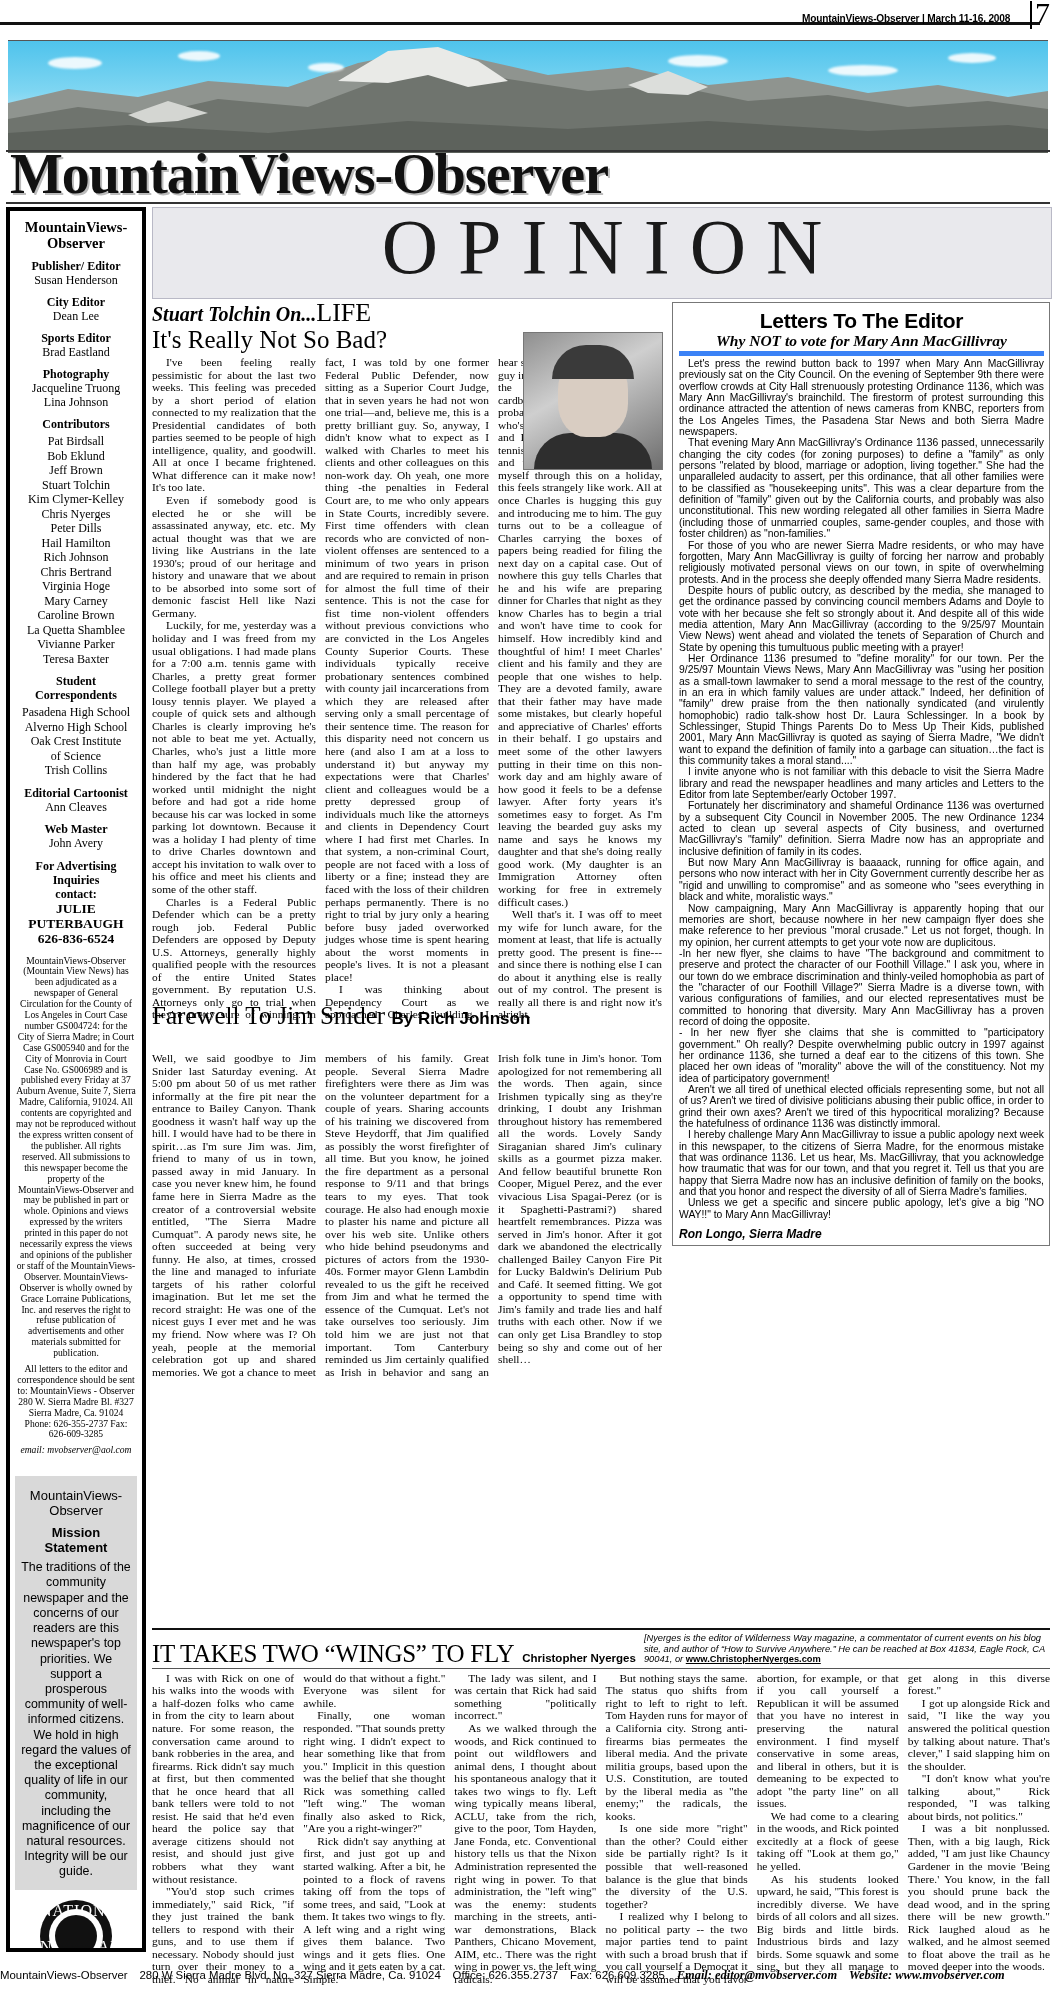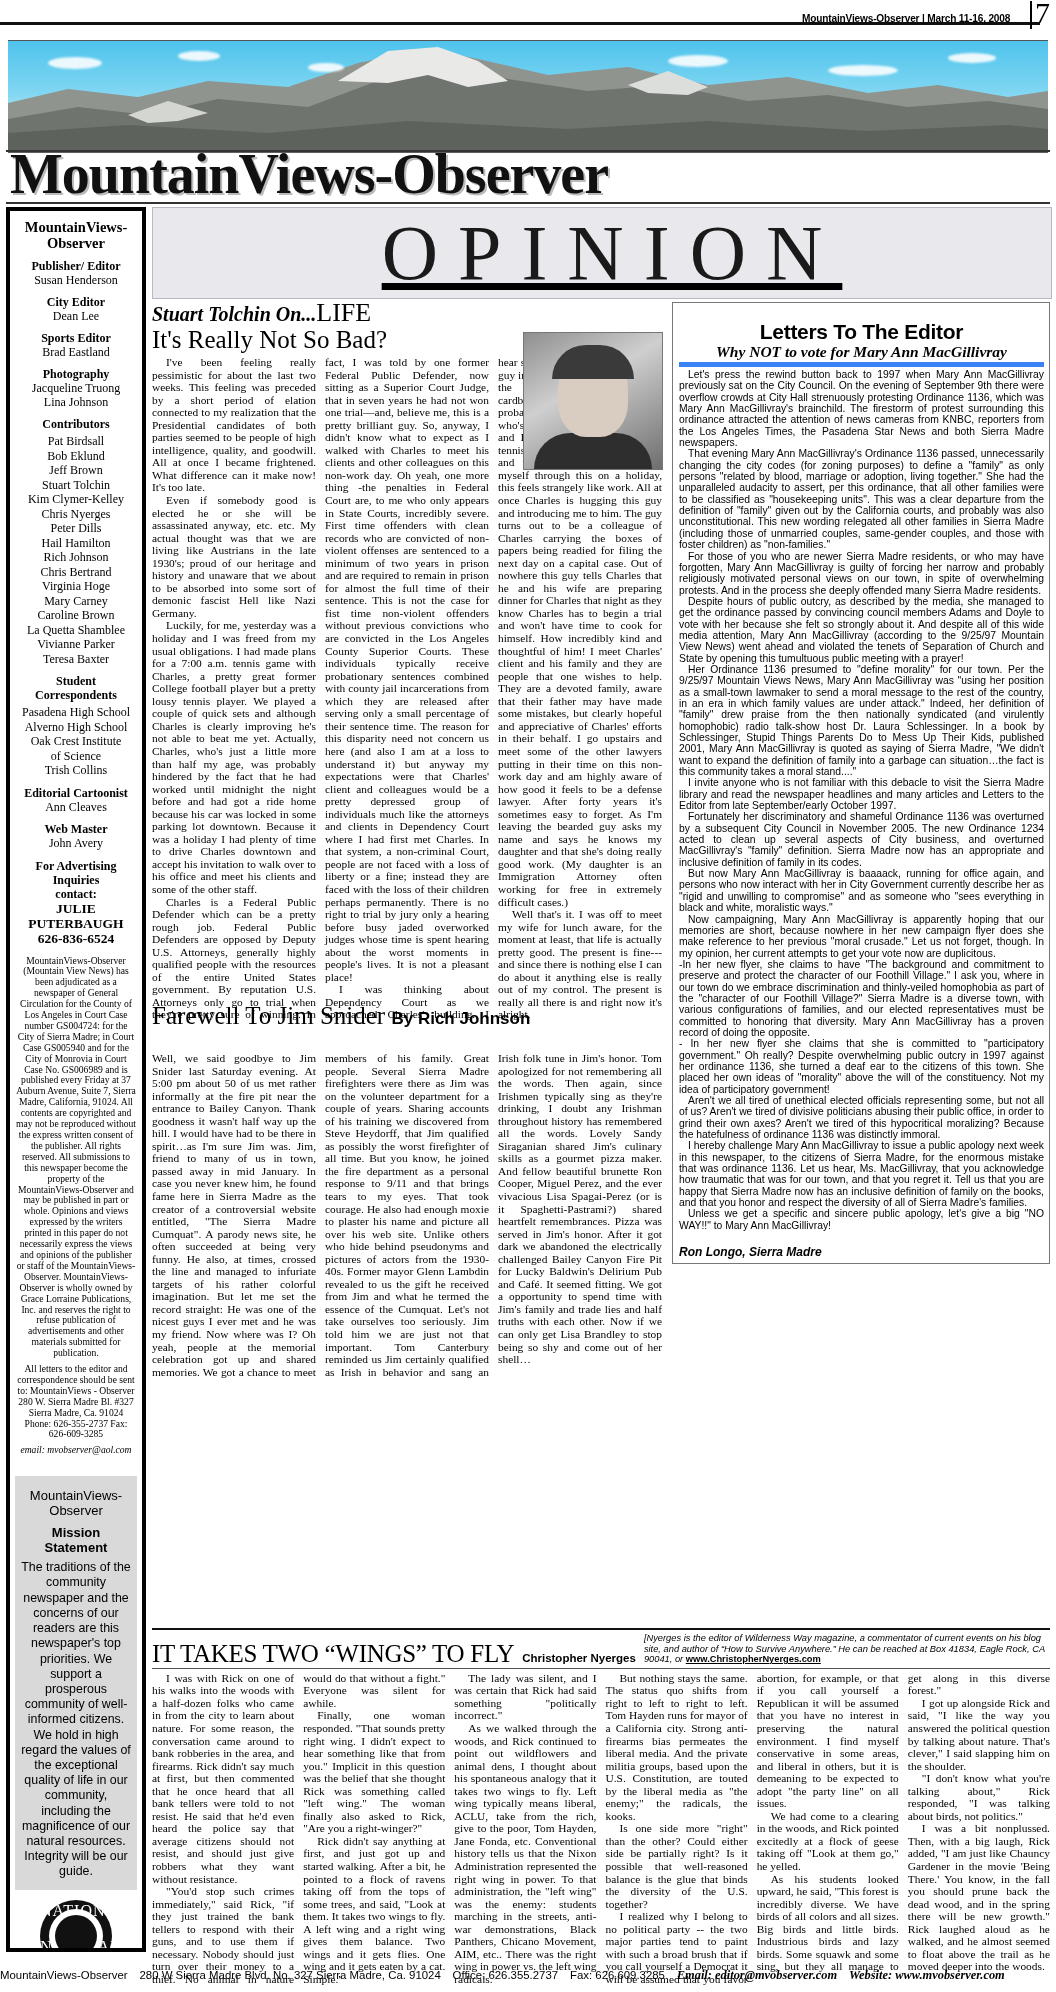--- a/index.html
+++ b/index.html
@@ -47,21 +47,21 @@
     letter-spacing:-1px;
     white-space:nowrap;
     color:#111;
     text-shadow:2px 2px 0 #bbb;
   }
 
   
   .opinionbar{
     position:absolute;left:152px;top:207px;width:898px;height:90px;
     background:#e9e9ed;border:1px solid #b9b9c6;
-    display:flex;align-items:center;justify-content:center;text-decoration:underline;
+    display:flex;align-items:flex-start;justify-content:center;
   }
   .opinionbar span{
     font-family:"Liberation Serif",serif;
     font-size:78px;line-height:78px;
     letter-spacing:20px;
     padding-left:20px;
     color:#1a1a1a;
   }
 
   
@@ -152,41 +152,41 @@
   .jtext{
     font-size:11.4px;line-height:12.55px;text-align:justify;
     -webkit-hyphens:auto;hyphens:auto;
   }
   .jtext p{margin:0;text-indent:14px;}
   .jtext p.noind{text-indent:0;}
 
   
   .letters{
     position:absolute;left:520px;top:0;width:378px;
-    border:1px solid #777;box-sizing:border-box;padding:17px 5px 4px 6px;
+    border:1px solid #777;box-sizing:border-box;padding:6px 5px 4px 6px;
     background:#fff;
   }
   .letters h2{
     margin:0;text-align:center;font-family:"Liberation Sans",sans-serif;
     font-weight:bold;font-size:21px;line-height:23px;letter-spacing:-0.3px;
   }
   .letters h3{
     margin:0 0 2px 0;text-align:center;font-family:"Liberation Serif",serif;
     font-weight:bold;font-style:italic;font-size:15.5px;line-height:18px;
     border-bottom:5px solid #3b82f6;padding-bottom:1px;
   }
   .letters .ltext{
     font-family:"Liberation Sans",sans-serif;
     font-size:10.35px;line-height:11.35px;text-align:justify;hyphens:auto;
   }
   .letters .ltext p{margin:0 0 0 0;text-indent:9px;}
   .letters .ltext p.dash{text-indent:0;}
   .letters .sig{
     font-family:"Liberation Sans",sans-serif;font-style:italic;font-weight:bold;
-    font-size:12px;margin-top:14px;
+    font-size:12px;margin-top:7px;
   }
 
   
   .nyerges{position:absolute;left:152px;top:1628px;width:898px;}
   .ny-rule{height:2px;background:#111;width:100%;}
   .ny-head{display:flex;align-items:flex-end;gap:8px;margin-top:3px;}
   .ny-title{
     font-family:"Liberation Serif",serif;font-size:25px;line-height:25px;
     letter-spacing:-0.3px;white-space:nowrap;
   }

